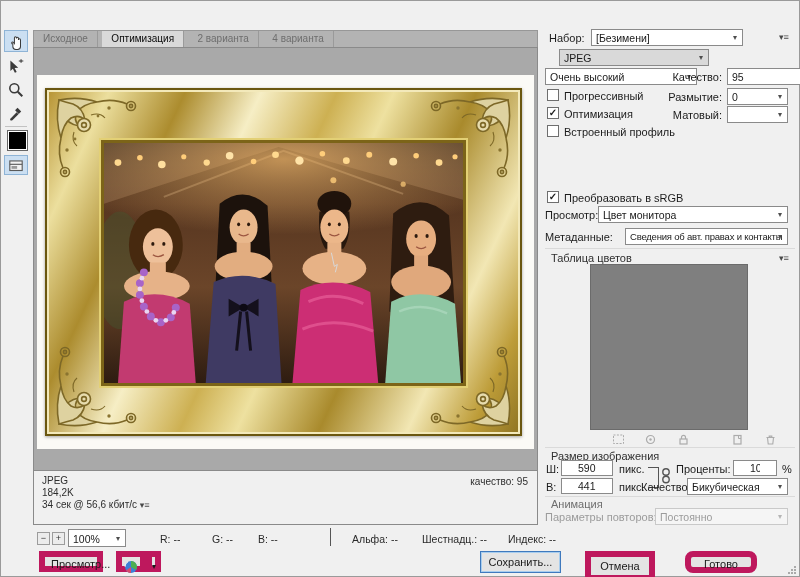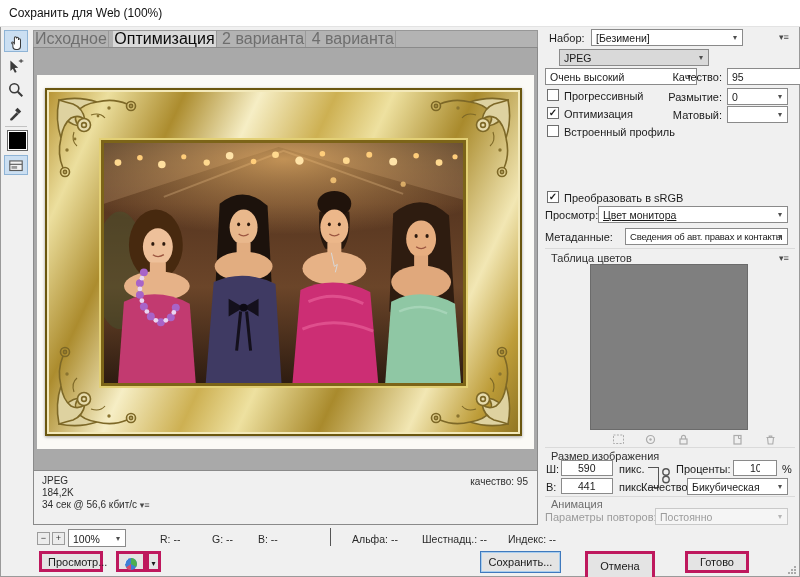--- a/index.html
+++ b/index.html
@@ -14,21 +14,21 @@
   .titlebar{position:absolute;left:0;top:0;width:800px;height:26px;background:#ffffff;border-bottom:1px solid #e3e3e3;}
   .titlebar .t{position:absolute;left:9px;top:6px;font-size:12px;color:#111;}
   
   .tool{position:absolute;left:4px;width:24px;height:22px;border:1px solid transparent;box-sizing:border-box;text-align:center;}
   .tool svg{margin-top:2px;}
   .tool.selected{background:#cbdff2;border-color:#8fb4d6;}
   .tooldiv{position:absolute;left:5px;width:22px;height:1px;background:#c2c2c2;}
   .swatch{position:absolute;left:7px;width:19px;height:19px;background:#000;border:1px solid #666;box-shadow:inset 0 0 0 1px #fff;}
   
   .tabstrip{position:absolute;left:33px;top:30px;width:505px;height:18px;background:#b3b3b3;border:1px solid #979797;box-sizing:border-box;white-space:nowrap;overflow:hidden;}
-  .tab{display:inline-block;height:16px;line-height:16px;padding:0 1px;font-size:16px;color:#6e6e6e;background:#b3b3b3;border-right:1px solid #9a9a9a;vertical-align:top;}
+  .tab{display:inline-block;height:16px;line-height:16px;padding:0 9px;font-size:10px;color:#6e6e6e;background:#b3b3b3;border-right:1px solid #9a9a9a;vertical-align:top;}
   .tab.active{background:#d9d9d9;color:#0a0a0a;}
   
   .preview{position:absolute;left:33px;top:47px;width:505px;height:478px;border:1px solid #8a8a8a;box-sizing:border-box;background:#a9a9a9;}
   .canvas{position:absolute;left:3px;right:3px;top:27px;height:374px;background:#fbfaf6;}
   .frame{position:absolute;left:8px;top:13px;width:477px;height:348px;box-sizing:border-box;border:2px solid #6b570f;
     background:linear-gradient(115deg,#b69231 0%,#ecdf9e 10%,#ac8c2e 22%,#f6eec5 34%,#cdb052 46%,#eee1a0 55%,#a98a2c 68%,#f2e7b4 82%,#bd9c38 92%,#8f7423 100%);
     box-shadow:inset 0 0 0 2px #f3e9ba, 0 1px 3px rgba(0,0,0,.35);}
   .photo-wrap{position:absolute;left:54px;right:54px;top:50px;bottom:48px;border:3px solid #7c6418;box-shadow:0 0 0 2px #e3d075, inset 0 0 12px rgba(0,0,0,.6);background:#241710;overflow:hidden;}
   .photo-wrap svg{display:block;width:100%;height:100%;}
   .orn{position:absolute;width:92px;height:92px;}
@@ -43,44 +43,41 @@
   
   .combo{position:absolute;background:#fff;border:1px solid #8a8a8a;height:17px;box-sizing:border-box;font-size:10.5px;color:#1a1a1a;padding:2px 16px 0 4px;white-space:nowrap;overflow:hidden;}
   .combo .chev{position:absolute;right:0;top:0;width:14px;height:15px;text-align:center;font-size:8px;line-height:15px;color:#4e4e4e;}
   .combo.grayfill{background:#d9d9d9;}
   .combo.disabled{background:#f5f5f5;border-color:#c9c9c9;color:#9b9b9b;}
   .combo.disabled .chev{color:#b5b5b5;}
   .combo.sm{font-size:9.5px;letter-spacing:-.2px;}
   .field{position:absolute;box-sizing:border-box;height:16px;border:1px solid #8a8a8a;background:#fff;font-size:10.5px;font-family:inherit;color:#1a1a1a;padding:0 16px;}
   .cb{position:absolute;width:12px;height:12px;box-sizing:border-box;border:1px solid #6e6e6e;background:#fff;font-size:10px;line-height:10px;text-align:center;color:#1a1a1a;font-weight:bold;}
   
-  .btn{position:absolute;background:#e4e4e4;border:3px solid #be185d;box-sizing:border-box;font-size:11px;color:#1a1a1a;text-align:center;font-family:inherit;}
+  .btn{position:absolute;background:#e4e4e4;border:6px solid #be185d;box-sizing:border-box;font-size:11px;color:#1a1a1a;text-align:center;font-family:inherit;}
   .btn.default{border:1px solid #3f79bd;box-shadow:inset 0 0 0 1px #a8cdee;}
   .minibtn{position:absolute;width:13px;height:13px;box-sizing:border-box;border:1px solid #9c9c9c;background:#ececec;font-size:9px;line-height:10px;text-align:center;color:#333;}
   
   .playbar{position:absolute;left:545px;top:526px;width:243px;height:17px;background:#f6f6f6;border:1px solid #dcdcdc;box-sizing:border-box;}
   .playbar .cnt{position:absolute;left:46px;top:2px;font-size:10px;color:#8f8f8f;}
   .pbtns{position:absolute;right:1px;top:0;height:15px;}
   .pbtn{display:inline-block;width:22px;height:15px;background:#d6e5f4;color:#7d9cbe;font-size:7px;line-height:15px;text-align:center;margin-left:1px;vertical-align:top;letter-spacing:-1px;}
   
   .infolbl{position:absolute;font-size:10.5px;color:#2a2a2a;white-space:nowrap;}
   .vline{position:absolute;width:1px;background:#555;}
   .grip{position:absolute;right:4px;bottom:3px;width:9px;height:9px;
     background:radial-gradient(circle at 2px 8px,#aaa 1px,transparent 1.4px),radial-gradient(circle at 5px 5px,#aaa 1px,transparent 1.4px),radial-gradient(circle at 8px 2px,#aaa 1px,transparent 1.4px),radial-gradient(circle at 5px 8px,#aaa 1px,transparent 1.4px),radial-gradient(circle at 8px 5px,#aaa 1px,transparent 1.4px),radial-gradient(circle at 8px 8px,#aaa 1px,transparent 1.4px);}
   .ct-icons{position:absolute;top:432px;}
   .ct-icons svg{margin-right:15px;}
 </style>
 </head>
 <body>
 
 <div id="app">
 
-  <div class="titlebar">
-    <div class="t">Сохранить для Web (100%)</div>
-  </div>
 
   <div class="tool selected" style="top:30px;">
     <svg width="18" height="18" viewBox="0 0 16 16">
       <path d="M5.2,9.6 V12 q0,2.6 2.6,2.6 h1.6 q2.6,0 2.6,-2.6 V6.2 q0,-1 -0.9,-1 t-0.9,1 V4.8 q0,-1 -0.9,-1 t-0.9,1 V4.4 q0,-1 -0.9,-1 t-0.9,1 v5 l-0.7,-0.9 q-0.6,-0.8 -1.4,-0.3 q-0.7,0.5 -0.1,1.4 Z" fill="#fdfdfd" stroke="#3a3a3a" stroke-width="0.9"></path>
     </svg>
   </div>
   <div class="tool" style="top:54px;">
     <svg width="18" height="18" viewBox="0 0 16 16">
       <path d="M3,3 L10,9.6 L6.8,9.8 L8.6,13.4 L7,14.1 L5.2,10.5 L3,12.4 Z" fill="#3a3a3a"></path>
       <path d="M10.5,3.5 h4 M12.5,2 v3" stroke="#3a3a3a" stroke-width="1"></path>
@@ -358,21 +355,21 @@
     <span class="chev">▾</span>
   </div>
 
   <div class="cb" style="left:547px;top:125px;"></div>
   <div class="lbl" style="left:564px;top:126px;">Встроенный профиль</div>
 
   <div class="cb" style="left:547px;top:191px;">✓</div>
   <div class="lbl" style="left:564px;top:192px;">Преобразовать в sRGB</div>
 
   <div class="lbl" style="left:545px;top:209px;">Просмотр:</div>
-  <div class="combo" style="left:598px;top:206px;width:190px;text-decoration:underline;">
+  <div class="combo" style="left:598px;top:206px;width:190px;">
     <span>Цвет монитора</span>
     <span class="chev">▾</span>
   </div>
 
   <div class="lbl" style="left:545px;top:231px;">Метаданные:</div>
   <div class="combo sm" style="left:625px;top:228px;width:163px;">
     <span>Сведения об авт. правах и контакты</span>
     <span class="chev">▾</span>
   </div>
 
@@ -452,16 +449,16 @@
       <circle cx="8" cy="8" r="6" fill="#3d7fd6"></circle>
       <path d="M8,2 a6,6 0 0 1 5.2,9 L8,8 Z" fill="#4caf50"></path>
       <path d="M8,8 L3,11.5 A6,6 0 0 0 8,14 Z" fill="#d84b6b"></path>
       <path d="M2,8 a6,6 0 0 1 3,-5.2" stroke="#ffffff" stroke-width="1" fill="none" opacity="0.8"></path>
     </svg>
   </div>
   <div class="btn" style="left:146px;top:551px;width:15px;height:21px;font-size:8px;line-height:20px;">▾</div>
 
   <button class="btn default" style="left:480px;top:551px;width:81px;height:22px;">Сохранить...</button>
   <button class="btn" style="left:585px;top:551px;width:70px;height:30px;">Отмена</button>
-  <button class="btn" style="left:685px;top:551px;width:64px;height:22px;">Готово</button>
+  <button class="btn" style="left:685px;top:551px;width:72px;height:22px;border-radius:8px;">Готово</button>
 
   <div class="grip"></div>
 </div>
 
 </body></html>

